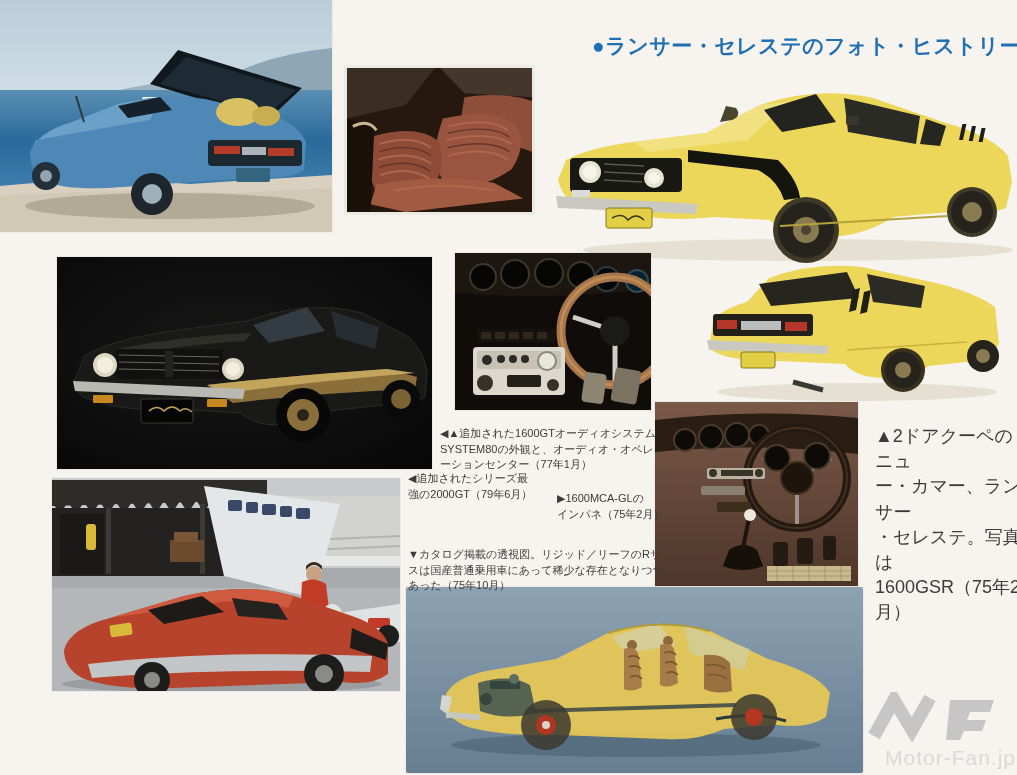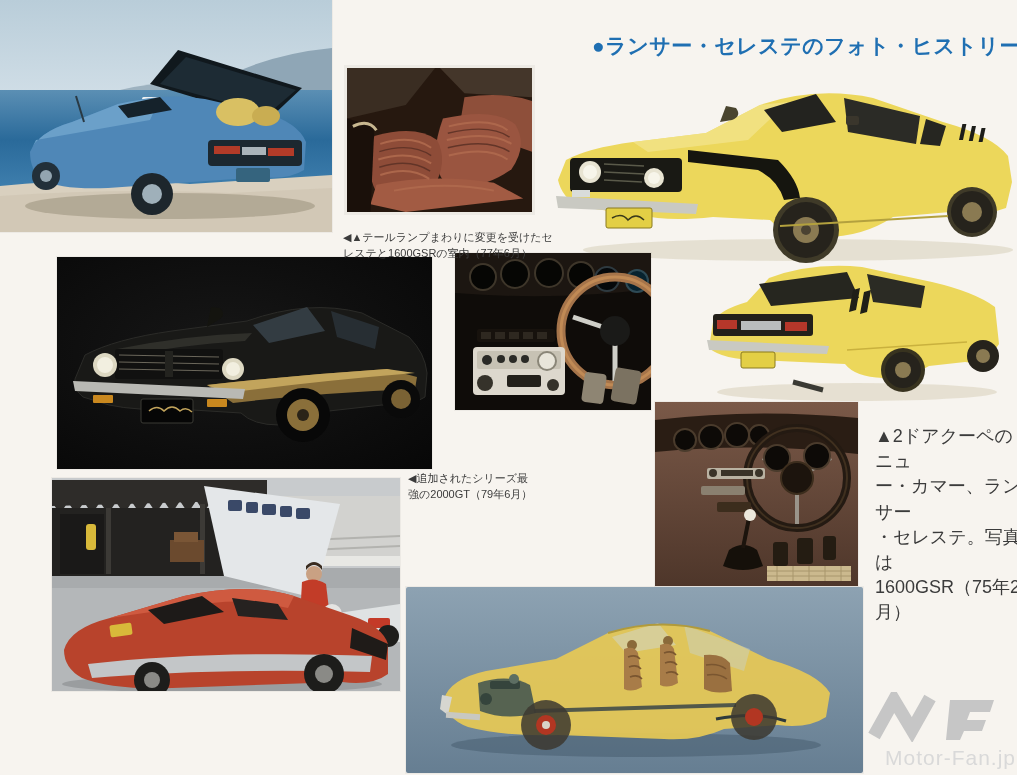--- a/index.html
+++ b/index.html
@@ -422,24 +422,30 @@
           <circle cx="140" cy="138" r="10" fill="#b23622"></circle>
           <circle cx="140" cy="138" r="4" fill="#d8d4c8"></circle>
         <circle cx="348" cy="130" r="23" fill="#3c3830" opacity="0.85"></circle>
           <circle cx="348" cy="130" r="9" fill="#b23622"></circle>
         <path d="M36,108 l-2,14 8,6 4,-18 z" fill="#d6d6d0"></path>
         <rect x="40" y="126" width="34" height="6" fill="#c8c8c2" transform="rotate(4 57 129)"></rect>
       </g>
     </svg>
   </figure>
 
-  <p class="abs cap" style="left:343px;top:219px;width:212px;">◀▲テールランプまわりに変更を受けたセ
-レステと1600GSRの室内（77年6月）</p>
+  <p class="abs cap" style="left:440px;top:415px;width:222px;">◀▲追加された1600GTオーディオシステム
+SYSTEM80の外観と、オーディオ・オペレ
+ーションセンター（77年1月）</p>
   <p class="abs cap" style="left:408px;top:460px;width:132px;">◀追加されたシリーズ最
 強の2000GT（79年6月）</p>
+  <p class="abs cap" style="left:557px;top:480px;width:122px;">▶1600MCA-GLの
+インパネ（75年2月）</p>
+  <p class="abs cap" style="left:408px;top:536px;width:266px;">▼カタログ掲載の透視図。リジッド／リーフのRサ
+スは国産普通乗用車にあって稀少な存在となりつつ
+あった（75年10月）</p>
   <p class="abs cap big" style="left:861px;top:406px;width:156px;">▲2ドアクーペのニュ
 ー・カマー、ランサー
 ・セレステ。写真は
 1600GSR（75年2月）</p>
 
   <div class="abs" style="left:862px;top:692px;width:154px;height:78px;text-align:right;">
     <svg width="154" height="50" viewBox="0 0 154 50">
       <polyline points="12,44 32,8 50,38 68,6" fill="none" stroke="#c6c6c6" stroke-width="13"></polyline>
       <path d="M88,8 L132,8 L128,20 L108,20 L105,28 L124,28 L120,39 L102,39 L98,48 L84,48 Z" fill="#c6c6c6"></path>
     </svg>

